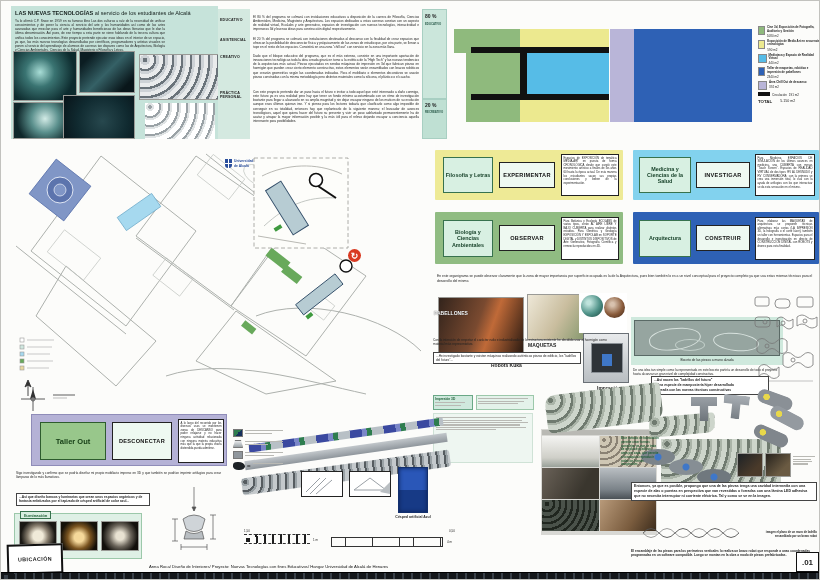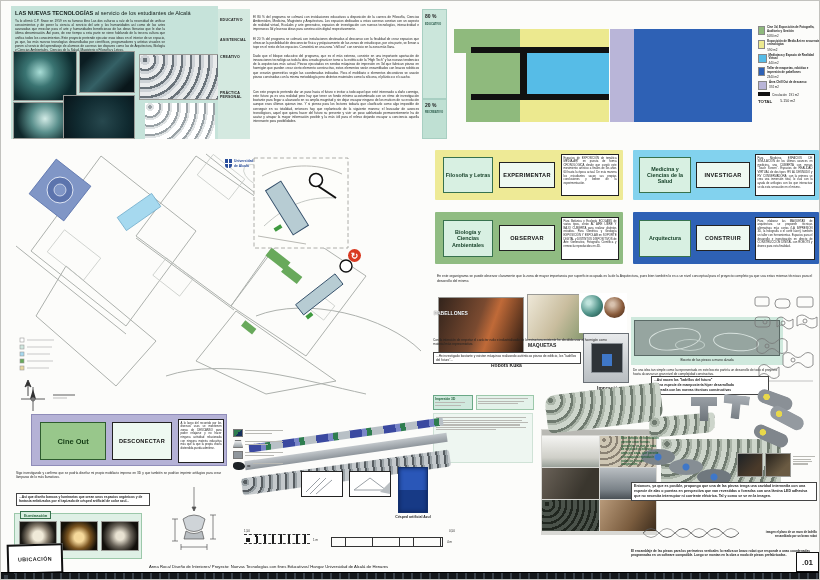--- a/index.html
+++ b/index.html
@@ -435,21 +435,21 @@
   <svg class="abs" style="left:18px;top:384px" width="60" height="28" viewBox="0 0 60 28">
     <line x1="14" y1="2" x2="14" y2="26" stroke="#333" stroke-width=".8"></line>
     <line x1="2" y1="14" x2="26" y2="14" stroke="#333" stroke-width=".8"></line>
     <path d="M14 4 L17 14 L14 12 L11 14 Z" fill="#333"></path>
     <circle cx="14" cy="14" r="2" fill="none" stroke="#333" stroke-width=".7"></circle>
     <line x1="34" y1="10" x2="56" y2="10" stroke="#999" stroke-width="1.6"></line>
     <line x1="34" y1="13" x2="48" y2="13" stroke="#bbb" stroke-width="1"></line>
   </svg>
 
   <div class="abs chill-panel" style="left:30px;top:413px;width:196px;height:52px">
-    <div class="abs" style="left:8px;top:7px;width:66px;height:38px;background:#98c78b;border:.8px solid #2e5c2e;display:flex;align-items:center;justify-content:center;font-size:7.5px;font-weight:bold;color:#143c14">Cine Out</div>
+    <div class="abs" style="left:8px;top:7px;width:66px;height:38px;background:#98c78b;border:.8px solid #2e5c2e;display:flex;align-items:center;justify-content:center;font-size:7.5px;font-weight:bold;color:#143c14">Taller Out</div>
     <div class="abs fb-btn" style="left:80px;top:7px;width:60px;height:38px;font-size:5.6px">DESCONECTAR</div>
     <div class="abs fb-txt" style="left:146px;top:4px;width:46px;height:44px">A lo largo del recorrido por los diversos usos se mantienen zonas de DESCANSO para poder relajarse y no hacer ninguna actividad relacionada con ninguna materia educativa más que la que la propia charla distendida pueda admitirse.</div>
   </div>
   <div class="abs micro jt" style="left:15px;top:470px;width:205px">Sigo investigando y confirmo que se podría diseñar mi propio mobiliario impreso en 3D y que también se podrían imprimir artilugios para crear lámparas de lo más llamativas.</div>
   <div class="abs note-border" style="left:15px;top:492px;width:134px">
     <div style="font-size:3.3px;line-height:1.35;font-weight:bold">...Así que diseño bancos y luminarias que crean unos espacios orgánicos y de fantasía enfatizados por el tapizado de césped artificial de color azul...</div>
   </div>
 
   <div class="abs" style="left:13px;top:512px;width:128px;height:46px;background:#dff0e6;border:.7px solid #9cc8aa">
     <div class="abs" style="left:5px;top:-3px;padding:.5px 3px;background:#d8eee0;border:.8px solid #37724e;font-size:4.2px;font-weight:bold;color:#1c5c34">Iluminación</div>

